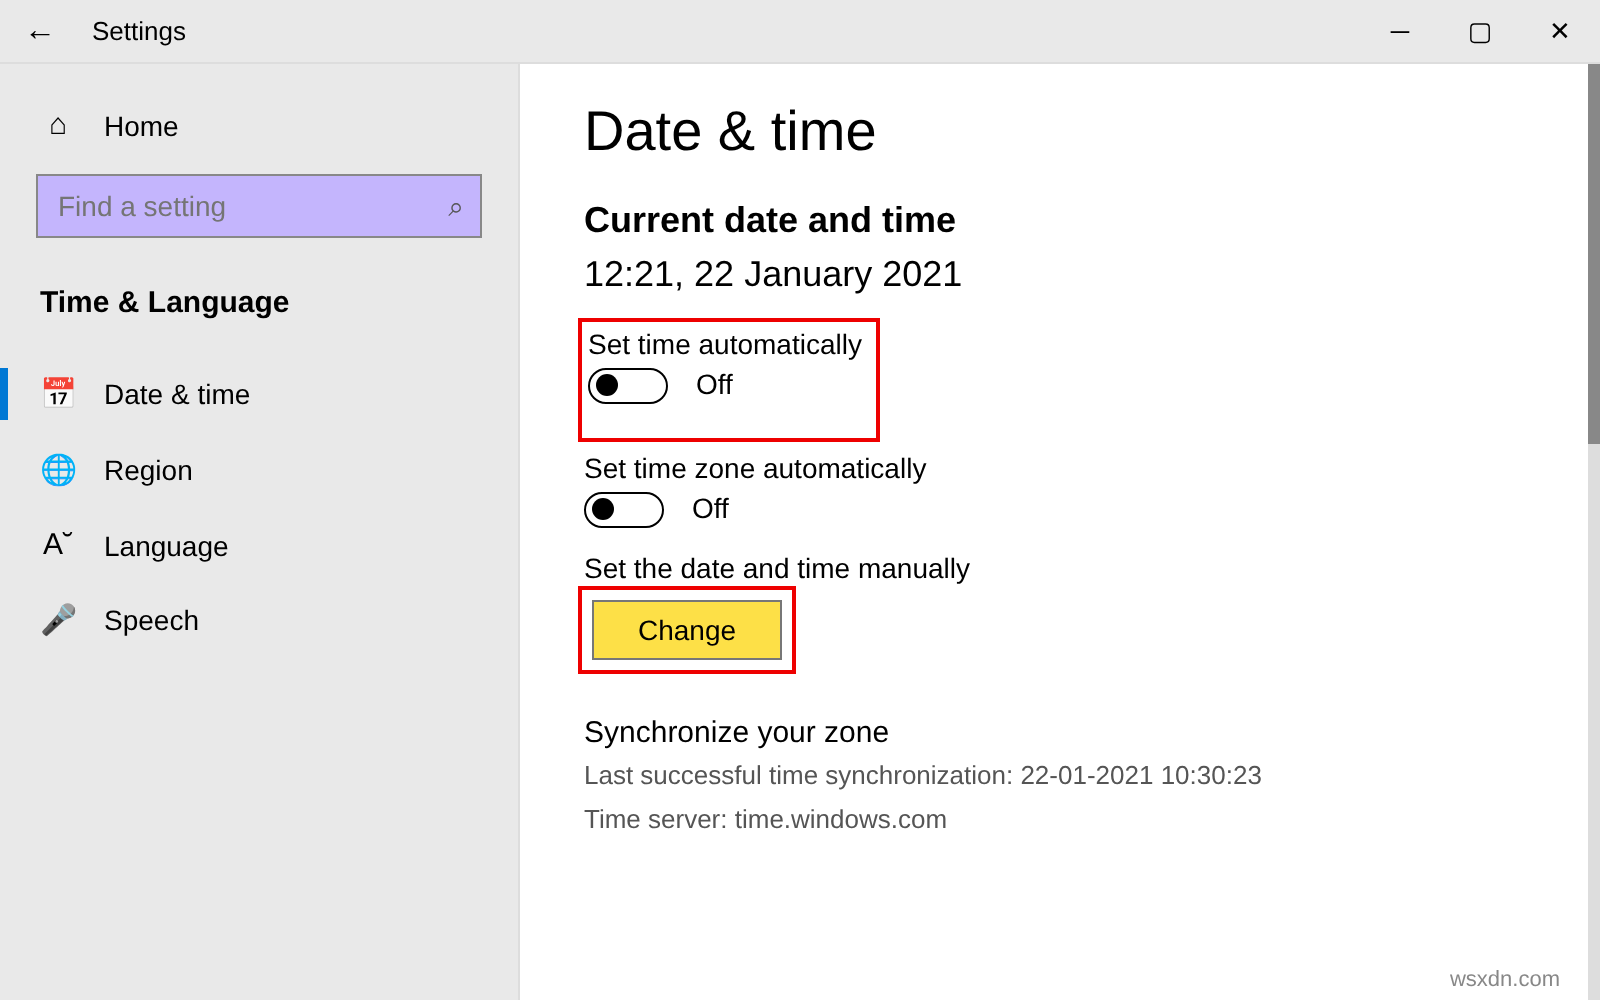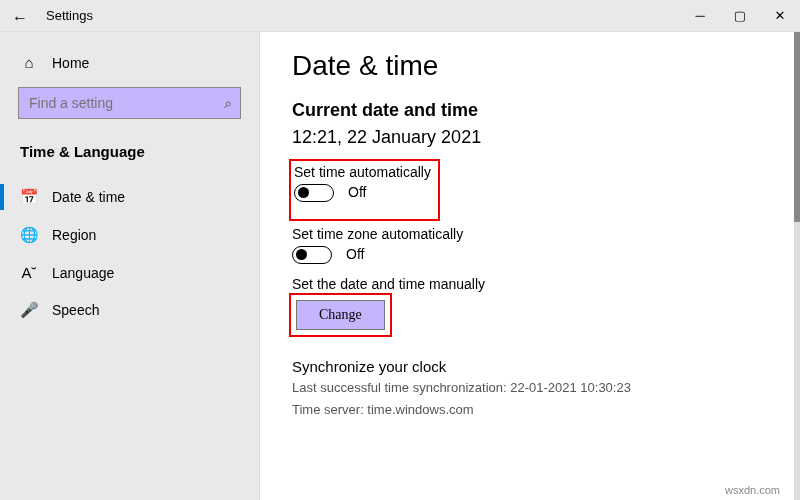--- a/index.html
+++ b/index.html
@@ -161,25 +161,24 @@
   .highlight-red {
     outline: 2px solid #e00;
     outline-offset: 1px;
     display: inline-block;
     padding: 2px 6px 4px 2px;
     margin-bottom: 8px;
   }
   .highlight-red.narrow { padding: 4px; }
   .change-btn {
     padding: 6px 22px;
-    background: #c4b5fd;
+    background: #fde047;
     border: 1px solid #777;
     font-size: 14px;
     cursor: pointer;
-    font-family: Liberation Serif, serif;
   }
   .sync-block .label { font-size: 15px; margin-top: 16px; }
   .sync-info { font-size: 13px; color: #555; margin-top: 4px; line-height: 1.4; }
   .right-scrollbar {
     position: absolute;
     right: 0;
     top: 32px;
     bottom: 0;
     width: 6px;
     background: #ddd;
@@ -266,21 +265,21 @@
         </div>
       <span class="toggle-state">Off</span>
     </div>
 
     <div class="setting-label">Set the date and time manually</div>
     <div class="highlight-red narrow">
       <button class="change-btn">Change</button>
     </div>
 
     <div class="sync-block">
-      <div class="label">Synchronize your clock</div>
+      <div class="label">Synchronize your zone</div>
       <div class="sync-info">Last successful time synchronization: 22-01-2021 10:30:23</div>
       <div class="sync-info">Time server: time.windows.com</div>
     </div>
   </div>
 </div>
 
 <div class="right-scrollbar">
   <div class="right-thumb"></div>
 </div>
 

